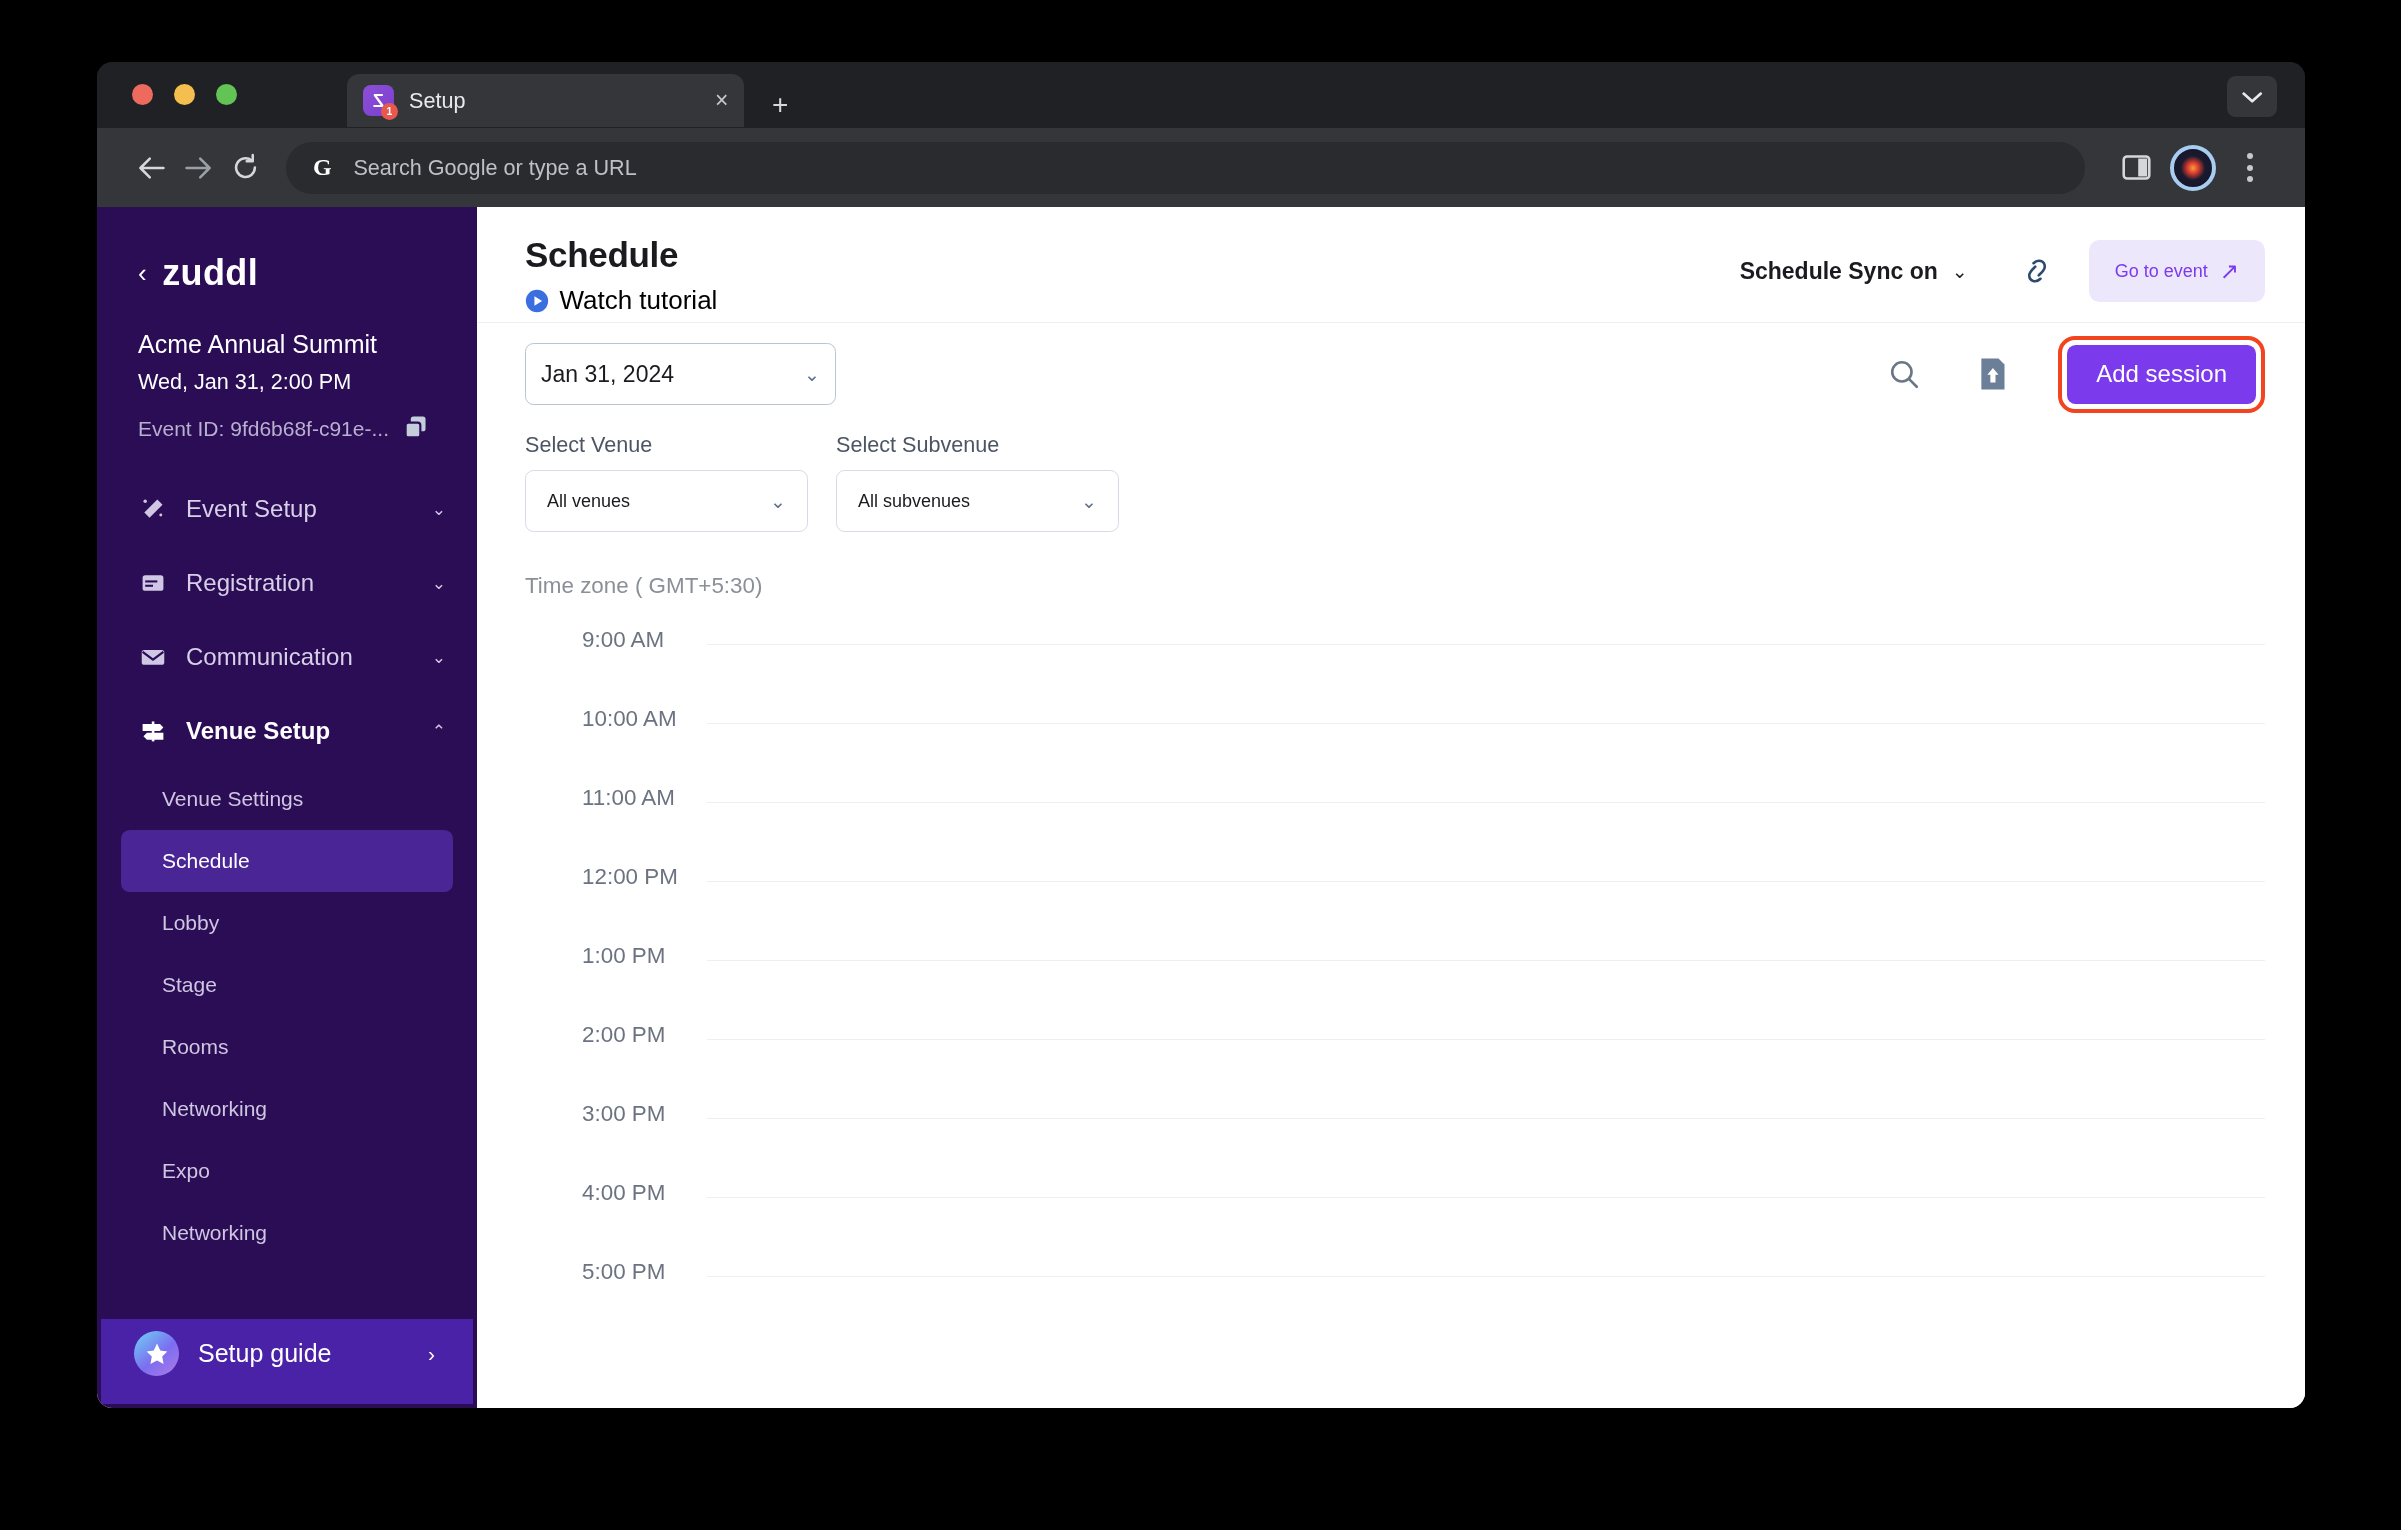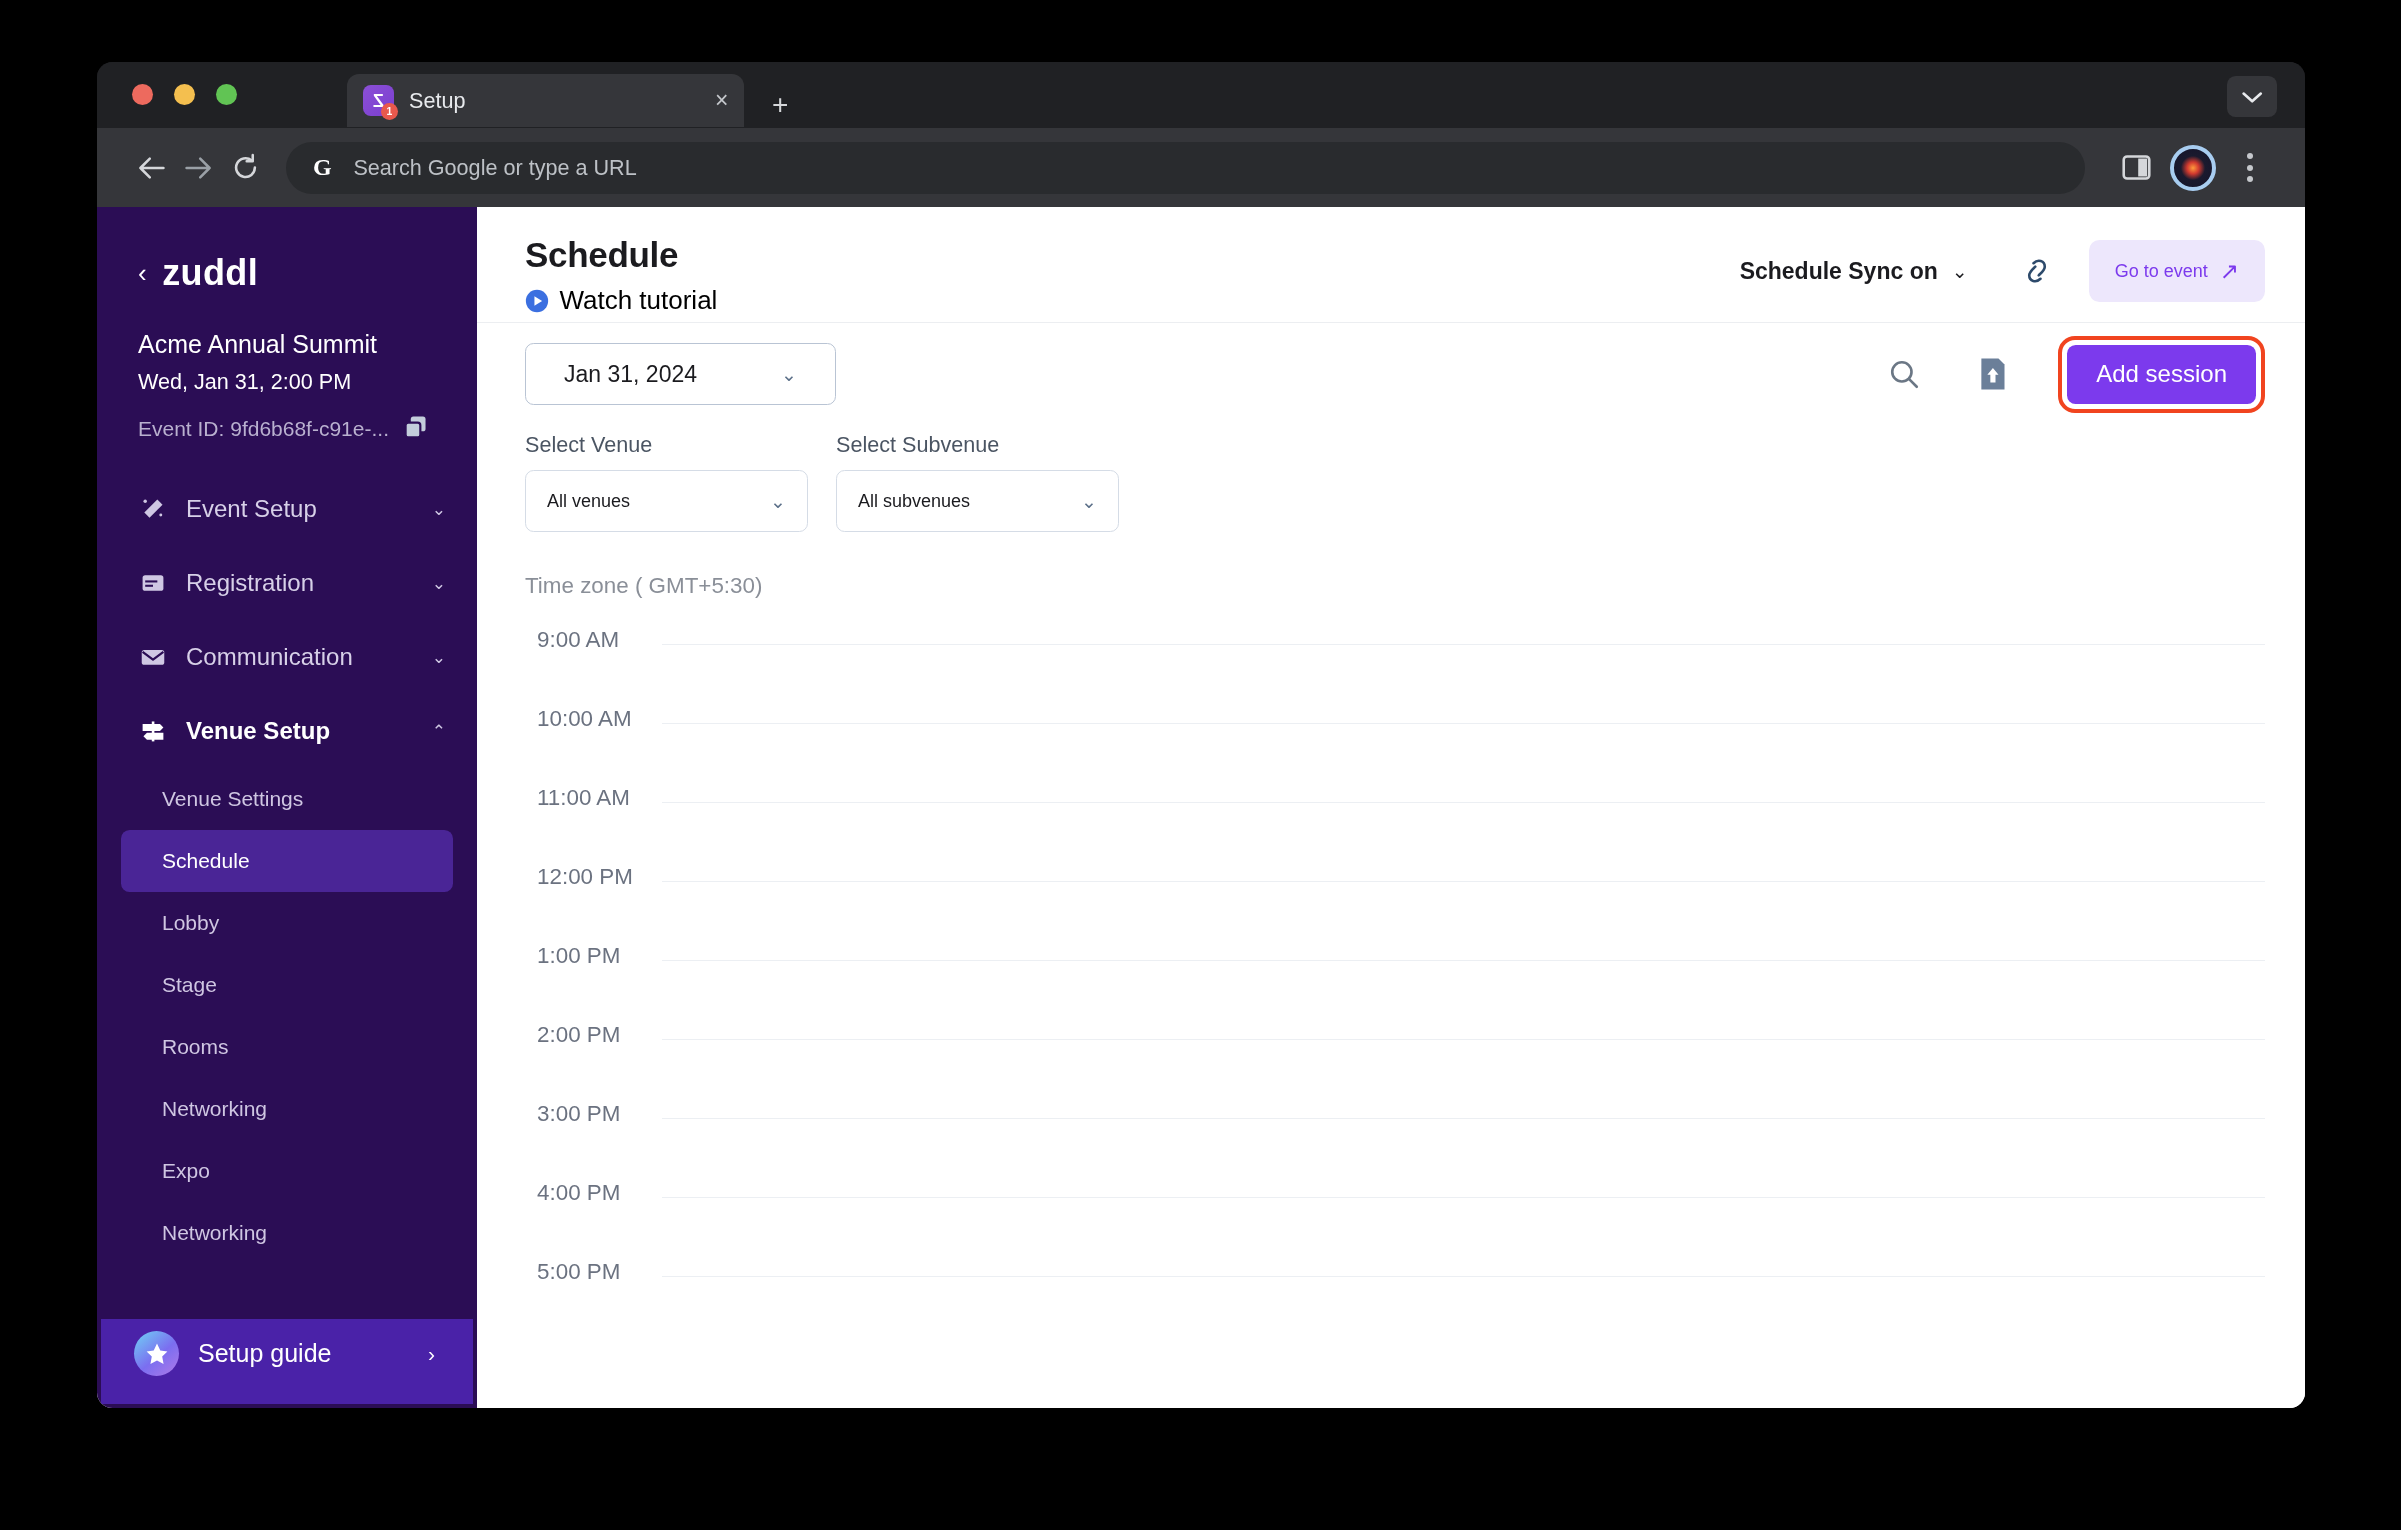--- a/index.html
+++ b/index.html
@@ -279,21 +279,21 @@
     height: 102px; flex: 0 0 102px;
     display: flex; align-items: center;
     padding: 0 40px 0 48px;
   }
   #date-picker {
     width: 311px; height: 62px;
     border: 0.9px solid #b9c4d4;
     border-radius: 8.6px;
     background: #ffffff;
     display: flex; align-items: center; justify-content: space-between;
-    padding: 0 38px;
+    padding: 0 15px;
     cursor: pointer;
   }
   #date-picker-value { color: #1b1b1f; font-size: 23px; }
   #date-picker .chev { color: #5c7089; font-size: 19px; line-height: 1; }
   #toolbar-spacer { flex: 1 1 auto; }
   #search-icon-btn {
     width: 52px; height: 52px;
     display: flex; align-items: center; justify-content: center;
     cursor: pointer; margin-right: 36px;
   }
@@ -341,20 +341,21 @@
     padding: 41px 0 0 48px;
     color: #8a8f98; font-size: 22.4px;
     flex: 0 0 auto;
   }
 
   #timeline {
     flex: 1 1 auto;
     position: relative;
     padding: 31px 0 0 12px;
     overflow: hidden;
+    margin-left: 45px;
   }
   .time-row {
     position: relative;
     height: 79px;
   }
   .time-row .time-label {
     position: absolute;
     left: 48px; top: -3.5px;
     color: #6b7280; font-size: 22.4px;
     white-space: nowrap;

